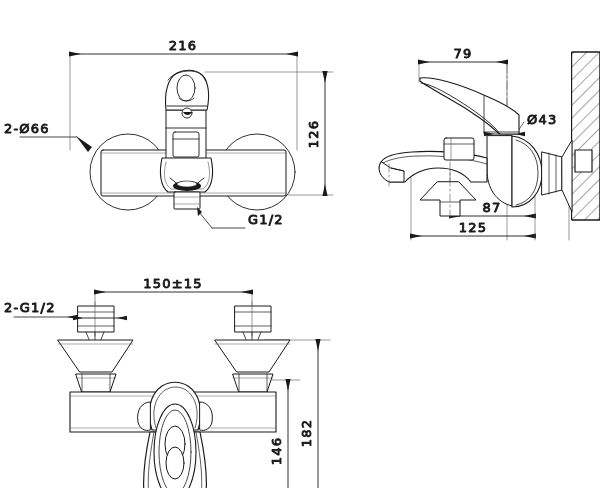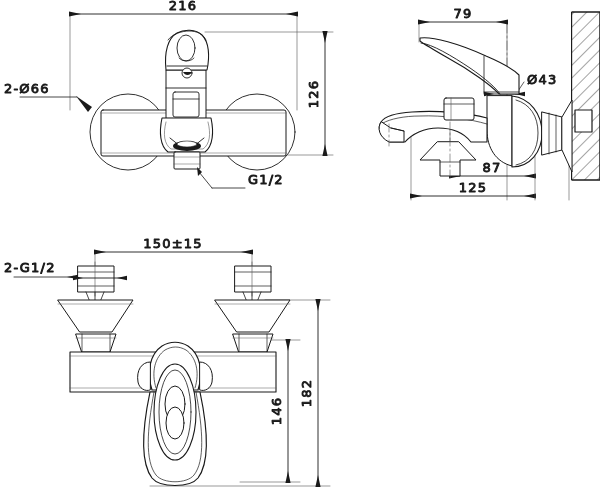--- a/index.html
+++ b/index.html
@@ -3,21 +3,21 @@
 <meta charset="utf-8">
 <style>
   html,body{margin:0;padding:0;}
   body{
     width:600px;height:488px;
     background:#ffffff;
     font-family:"DejaVu Sans", sans-serif;
     overflow:hidden;
     position:relative;
   }
-  #sheet{position:absolute;inset:0;}
+  #sheet{position:absolute;inset:0;margin-top:40px;}
   svg{display:block;}
   .dimtext{
     font-family:"DejaVu Sans", sans-serif;
     font-size:13px;
     fill:#1a1a1a;
     letter-spacing:1.2px;
   }
   .brandtext{
     font-family:"DejaVu Sans", sans-serif;
     font-size:4px;

